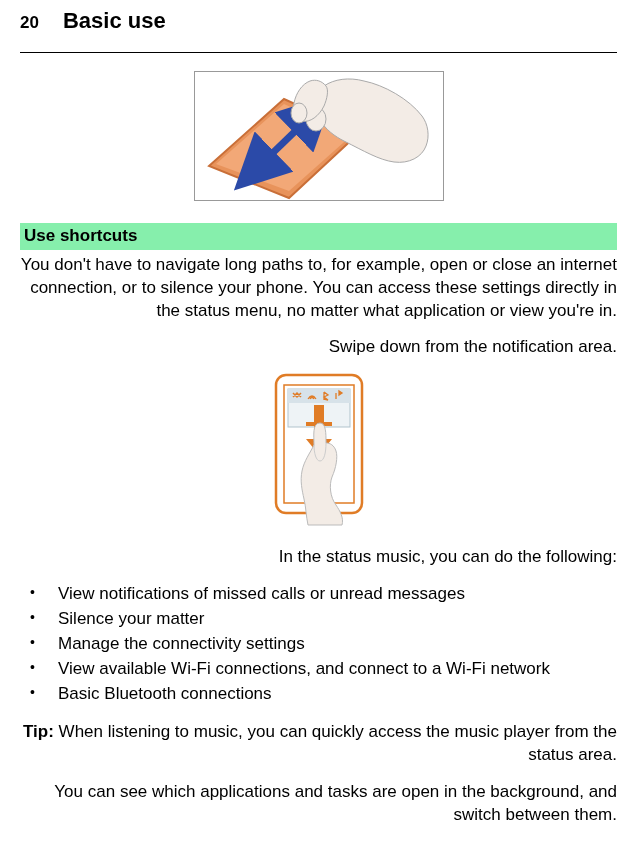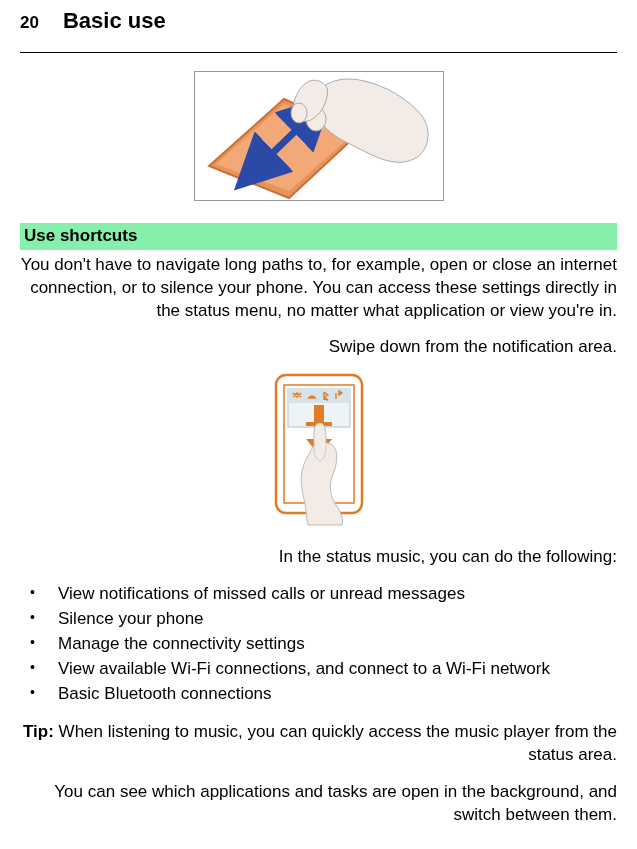--- a/index.html
+++ b/index.html
@@ -134,21 +134,21 @@
 
       <path d="M50 72 C50 63 48 50 56 50 C62 50 62 60 62 70 C66 70 70 72 72 78 C74 84 72 95 68 104 C65 112 66 124 72 132 C76 138 80 145 78 152 L44 152 C42 143 42 134 40 126 C38 117 36 108 38 98 C40 88 46 80 50 72 Z" fill="#f3ece6" stroke="#bbb" stroke-width="1"></path>
       <path d="M50 72 C50 80 52 88 56 88 C60 88 62 80 62 70" fill="none" stroke="#ccc" stroke-width="1"></path>
     </svg>
   </div>
 
   <p class="body">In the status music, you can do the following:</p>
 
   <ul class="bullets">
     <li><span>View notifications of missed calls or unread messages</span></li>
-    <li><span>Silence your phone</span></li>
+    <li><span>Silence your matter</span></li>
     <li><span>Manage the connectivity settings</span></li>
     <li><span>View available Wi-Fi connections, and connect to a Wi-Fi network</span></li>
     <li><span>Basic Bluetooth connections</span></li>
   </ul>
 
   <p class="body">
     <span class="tip-label">Tip: </span><span>When listening to music, you can quickly access the music player from the status area.</span>
   </p>
 
 

